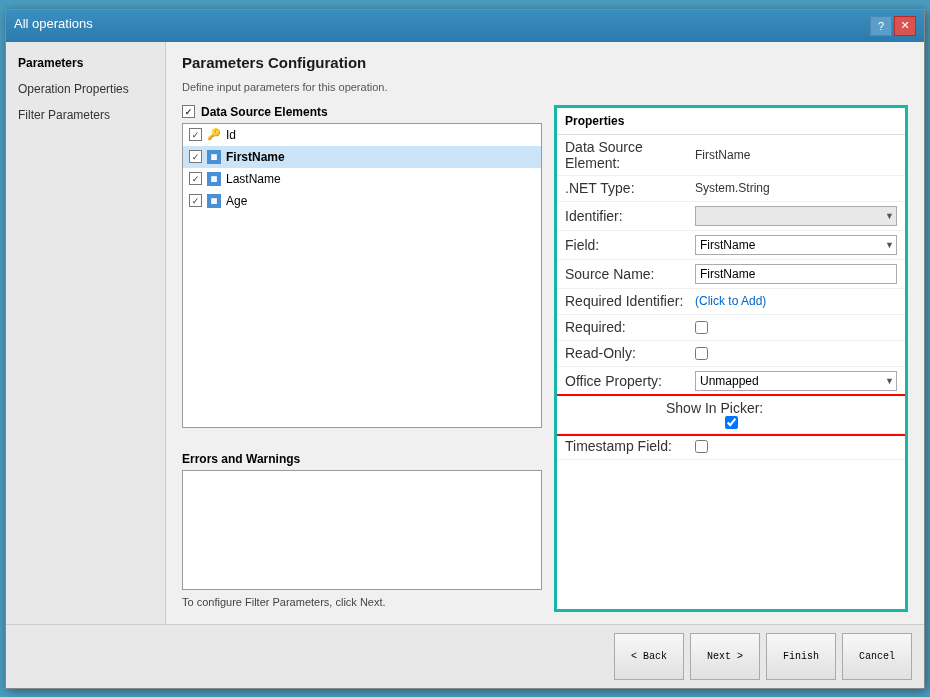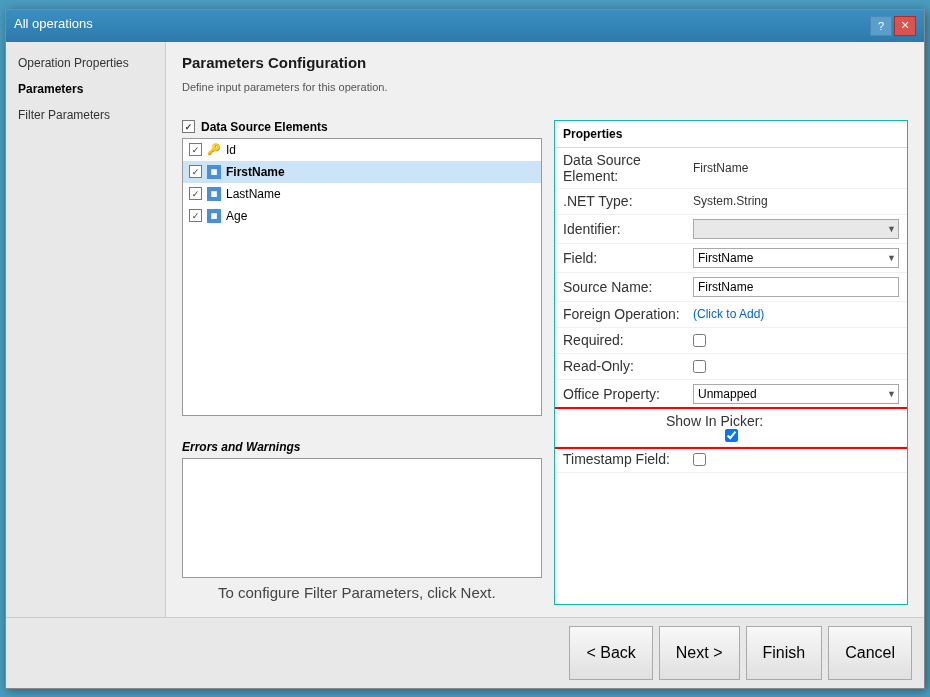--- a/index.html
+++ b/index.html
@@ -83,21 +83,21 @@
     }
     .section-title {
       font-size: 15px;
       font-weight: bold;
       color: #1a1a1a;
       margin-bottom: 2px;
     }
     .section-subtitle {
       font-size: 11px;
       color: #555;
-      margin-bottom: 19px;
+      margin-bottom: 4px;
     }
     .content-area {
       display: flex;
       flex: 1;
       gap: 12px;
       overflow: hidden;
       justify-content: center;
     }
     .left-panel {
       width: 360px;
@@ -169,21 +169,21 @@
       display: flex;
       align-items: center;
       justify-content: center;
     }
     .right-panel {
       flex: 1;
       display: flex;
       flex-direction: column;
     }
     .properties-box {
-      border: 1px solid #14b8a6;
+      border: 3px solid #14b8a6;
       background: white;
       flex: 1;
       padding: 0;
       overflow: hidden;
     }
     .properties-title {
       font-weight: bold;
       font-size: 12px;
       padding: 6px 8px;
       border-bottom: 1px solid #ddd;
@@ -224,54 +224,53 @@
       color: #0066cc;
       cursor: pointer;
       text-decoration: none;
     }
     .show-in-picker-row {
       outline: 2px solid red;
       flex-direction: column;
     }
     .errors-section {
       margin-top: 24px;
-      font-style: italic;
     }
     .errors-label {
       font-weight: bold;
       font-size: 12px;
       margin-bottom: 4px;
     }
     .errors-box {
       border: 1px solid #999;
       background: white;
       height: 120px;
     }
     .footer-note {
-      font-size: 15px;
+      font-size: 11px;
       color: #444;
       margin-top: 6px;
       padding-bottom: 4px;
-      margin-left: 36px;
     }
     .dialog-footer {
       background: #e8e8e8;
       border-top: 1px solid #ccc;
       padding: 8px 12px;
       display: flex;
       justify-content: flex-end;
       gap: 6px;
     }
     .footer-btn {
       padding: 17px 16px;
-      font-size: 16px;
+      font-size: 10px;
       border: 1px solid #aaa;
       background: linear-gradient(to bottom, #f8f8f8, #e0e0e0);
       cursor: pointer;
       min-width: 65px;
+      font-family: Liberation Mono, monospace;
     }
     .footer-btn:disabled {
       color: #aaa;
       cursor: default;
     }
     .select-wrapper {
       display: flex;
       align-items: center;
       width: 100%;
       border: 1px solid #aaa;
@@ -309,25 +308,25 @@
     <span>All operations</span>
     <div class="title-bar-buttons">
       <button class="title-btn help">?</button>
       <button class="title-btn">✕</button>
     </div>
   </div>
 
   <div class="dialog-body">
 
     <div class="sidebar">
+      <div class="sidebar-item active">
+        <span>Parameters</span>
+      </div>
       <div class="sidebar-item">
         <span>Operation Properties</span>
-      </div>
-      <div class="sidebar-item active">
-        <span>Parameters</span>
       </div>
       <div class="sidebar-item">
         <span>Filter Parameters</span>
       </div>
     </div>
 
     <div class="main-content">
       <div class="section-title">Parameters Configuration</div>
       <div class="section-subtitle">Define input parameters for this operation.</div>
 
@@ -412,21 +411,21 @@
                 <span class="select-arrow">▼</span>
               </div>
             </div>
 
             <div class="prop-row">
               <span class="prop-label">Source Name:</span>
               <input type="text" class="prop-input" value="FirstName" style="">
             </div>
 
             <div class="prop-row">
-              <span class="prop-label">Foreign Operation:</span>
+              <span class="prop-label">Required Identifier:</span>
               <a class="prop-link">(Click to Add)</a>
             </div>
 
             <div class="prop-row">
               <span class="prop-label">Required:</span>
               <input type="checkbox" class="prop-checkbox" style="">
             </div>
 
             <div class="prop-row">
               <span class="prop-label">Read-Only:</span>

